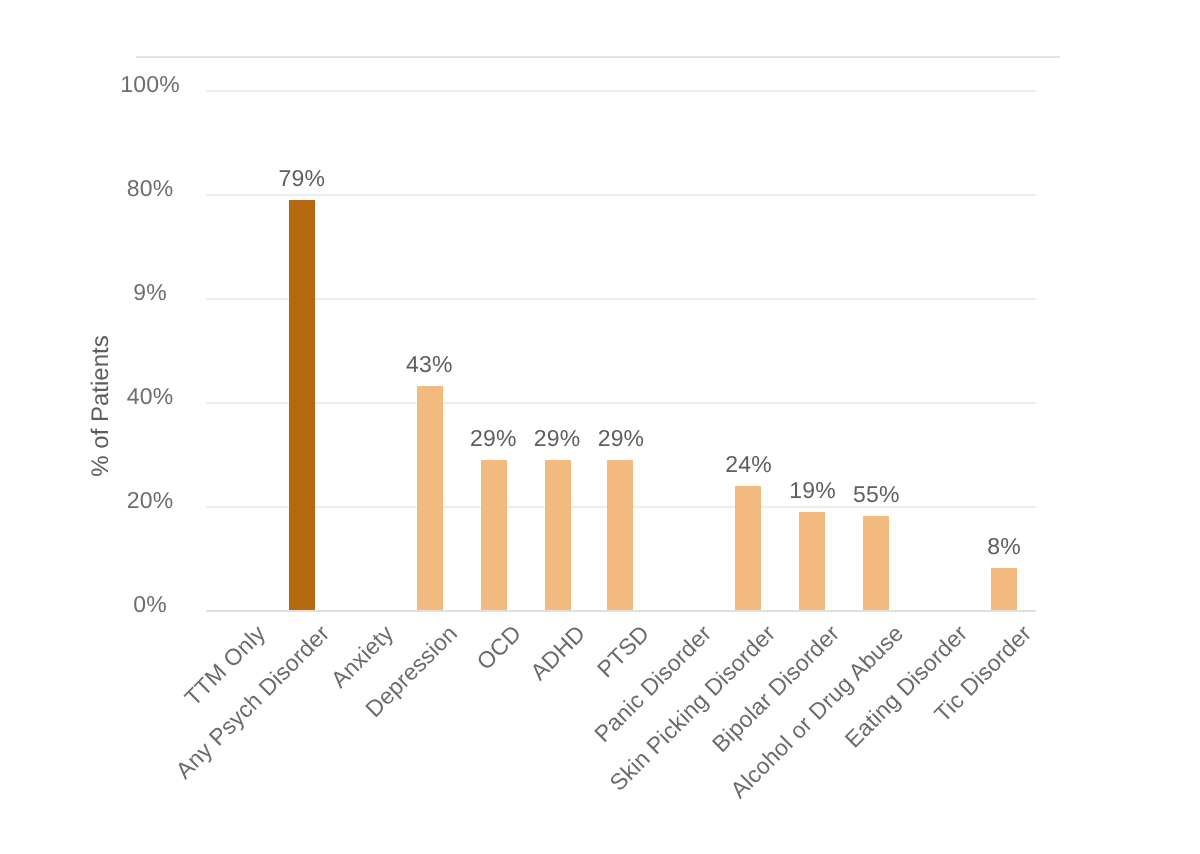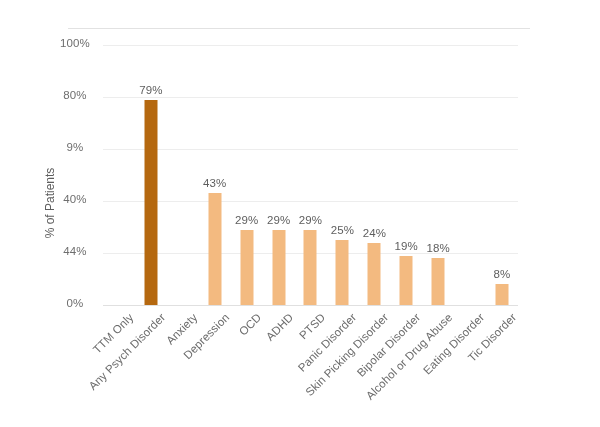--- a/index.html
+++ b/index.html
@@ -154,21 +154,21 @@
       <div class="gridline baseline" style="top: 260px;"></div>
       <div class="gridline" style="top: 208px;"></div>
       <div class="gridline" style="top: 156px;"></div>
       <div class="gridline" style="top: 104px;"></div>
       <div class="gridline" style="top: 52px;"></div>
       <div class="gridline" style="top: 0px;"></div>
     </div>
 
   <div class="y-labels" id="ylabels">
       <div class="y-tick" style="top: 297px;">0%</div>
-      <div class="y-tick" style="top: 245px;">44%</div>
+      <div class="y-tick" style="top: 245px;">20%</div>
       <div class="y-tick" style="top: 193px;">40%</div>
       <div class="y-tick" style="top: 141px;">9%</div>
       <div class="y-tick" style="top: 89px;">80%</div>
       <div class="y-tick" style="top: 37px;">100%</div>
     </div>
 
   <div class="y-axis-title">% of Patients</div>
 
   <div class="bars-layer" id="bars">
       <div class="bar-slot" style="left: 31.9231px; width: 31.9231px;">
@@ -184,35 +184,31 @@
         <div class="bar-value" style="bottom: 79.4px;">29%</div>
       </div>
       <div class="bar-slot" style="left: 159.615px; width: 31.9231px;">
         <div class="bar" title="ADHD: 29%" style="height: 75.4px; background: rgb(243, 186, 128);"></div>
         <div class="bar-value" style="bottom: 79.4px;">29%</div>
       </div>
       <div class="bar-slot" style="left: 191.538px; width: 31.9231px;">
         <div class="bar" title="PTSD: 29%" style="height: 75.4px; background: rgb(243, 186, 128);"></div>
         <div class="bar-value" style="bottom: 79.4px;">29%</div>
       </div>
-      <div class="bar-slot" style="left: 223.462px; width: 31.9231px;">
-        <div class="bar" title="Panic Disorder: 25%" style="height: 65px; background: rgb(243, 186, 128);"></div>
-        <div class="bar-value" style="bottom: 69px;">25%</div>
-      </div>
       <div class="bar-slot" style="left: 255.385px; width: 31.9231px;">
         <div class="bar" title="Skin Picking Disorder: 24%" style="height: 62.4px; background: rgb(243, 186, 128);"></div>
         <div class="bar-value" style="bottom: 66.4px;">24%</div>
       </div>
       <div class="bar-slot" style="left: 287.308px; width: 31.9231px; text-align: right;">
         <div class="bar" title="Bipolar Disorder: 19%" style="height: 49.4px; background: rgb(243, 186, 128);"></div>
         <div class="bar-value" style="bottom: 53.4px;">19%</div>
       </div>
       <div class="bar-slot" style="left: 319.231px; width: 31.9231px;">
         <div class="bar" title="Alcohol or Drug Abuse: 18%" style="height: 46.8px; background: rgb(243, 186, 128);"></div>
-        <div class="bar-value" style="bottom: 50.8px;">18%</div>
+        <div class="bar-value" style="bottom: 50.8px;">55%</div>
       </div>
       <div class="bar-slot" style="left: 383.077px; width: 31.9231px;">
         <div class="bar" title="Tic Disorder: 8%" style="height: 20.8px; background: rgb(243, 186, 128);"></div>
         <div class="bar-value" style="bottom: 24.8px;">8%</div>
       </div>
     </div>
 
   <div class="cat-layer" id="cats">
       <div class="cat-label" style="left: 23.9615px; transform: translateX(-100%) rotate(-45deg); transform-origin: right top;">TTM Only</div>
       <div class="cat-label" style="left: 55.8846px; transform: translateX(-100%) rotate(-45deg); transform-origin: right top;">Any Psych Disorder</div>

